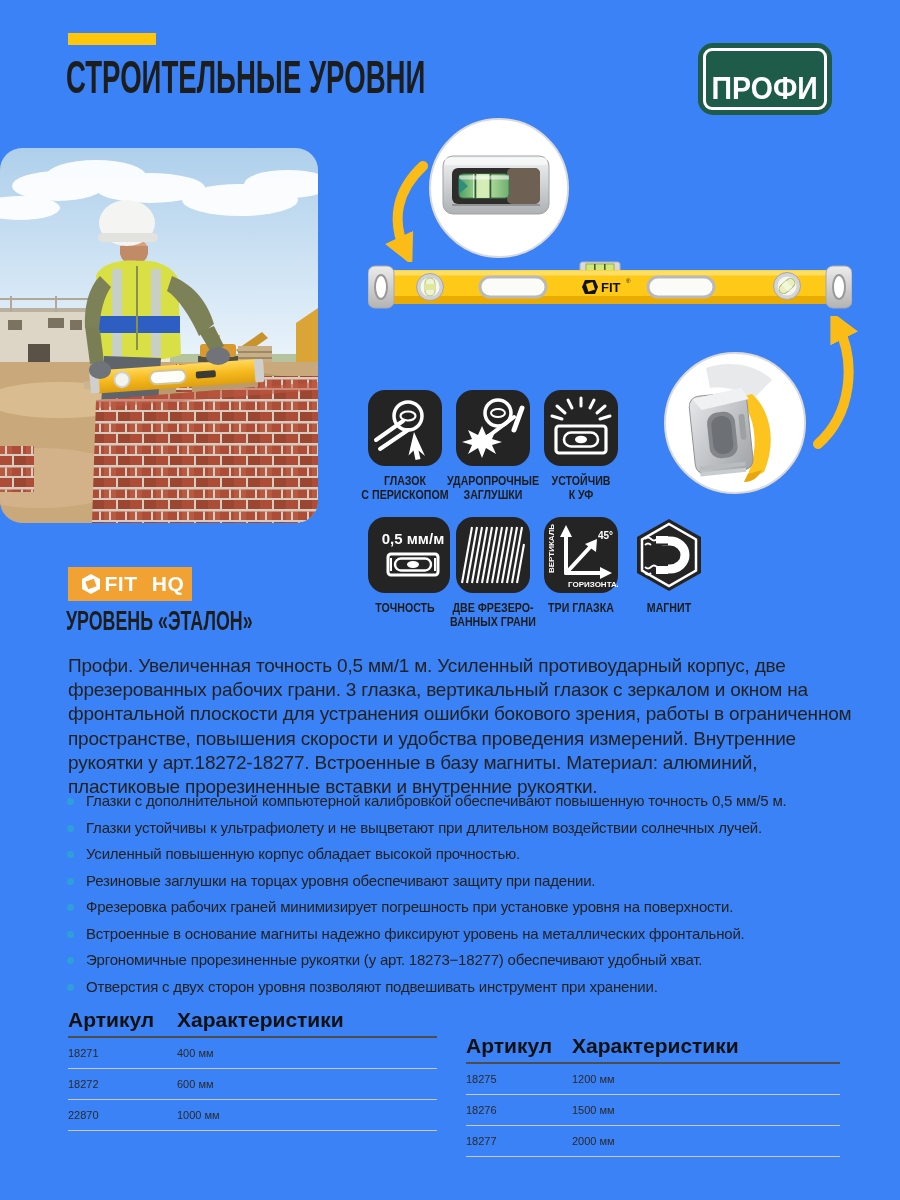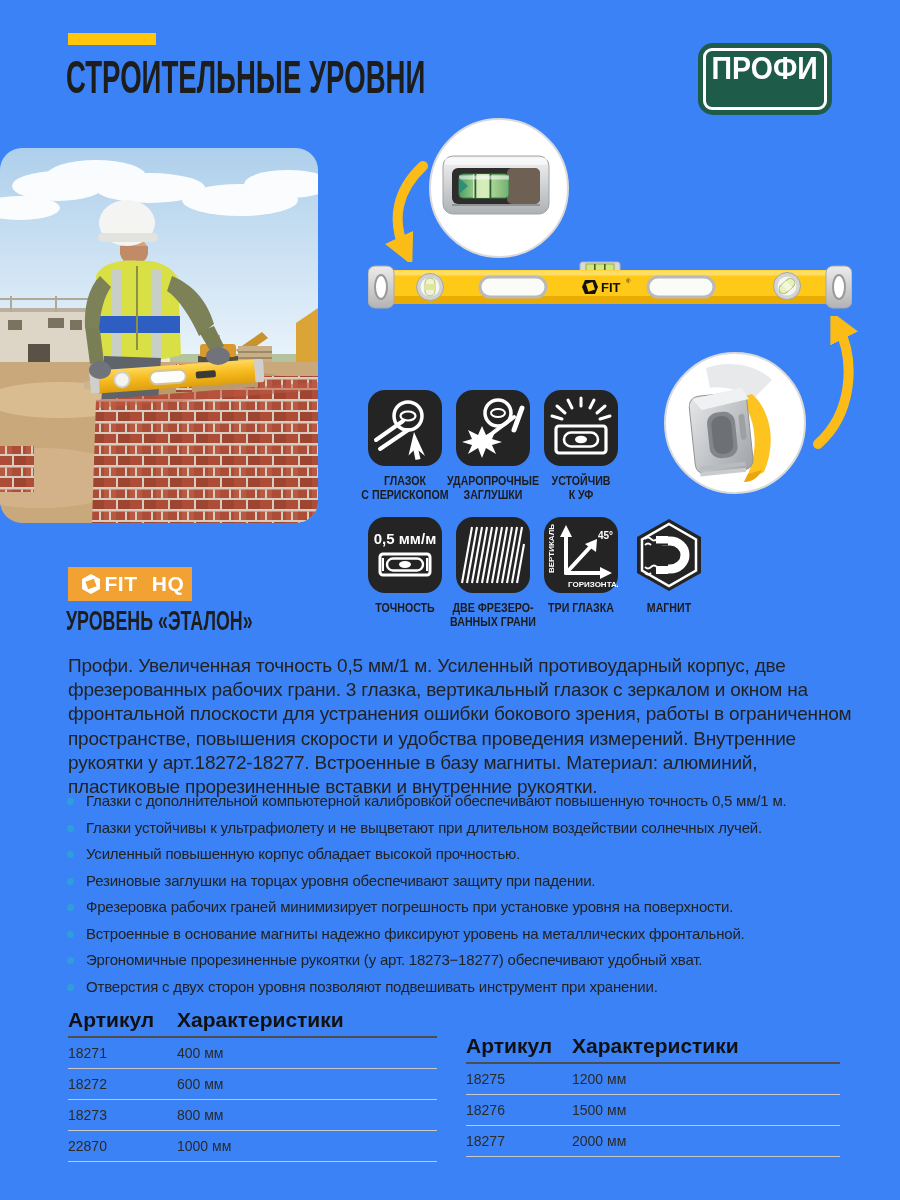--- a/index.html
+++ b/index.html
@@ -5,21 +5,21 @@
   html,body{margin:0;padding:0;background:#fff;}
   .page{position:relative;width:900px;height:1200px;background:#3b82f6;overflow:hidden;
         font-family:"Liberation Sans","DejaVu Sans",sans-serif;color:#1e1e1e;}
   .abs{position:absolute;}
   
   .accent-bar{left:68px;top:33px;width:88px;height:12px;background:#ffc60b;}
   .page-title{left:66px;top:50px;font-size:46px;font-weight:700;color:#1d1d1b;
               transform:scaleX(.60);transform-origin:left top;white-space:nowrap;letter-spacing:0;}
   .badge{left:698px;top:43px;width:134px;height:72px;background:#1e5b48;border-radius:15px;}
   .badge-inner{position:absolute;inset:5px;border:3px solid #fff;border-radius:9px;
-               display:flex;align-items:flex-start;justify-content:center;}
+               display:flex;align-items:flex-end;justify-content:center;}
   .badge-label{color:#fff;font-weight:700;font-size:31px;transform:scaleX(.92);white-space:nowrap;}
   
   .photo{left:0;top:148px;width:318px;height:375px;border-radius:22px;overflow:hidden;}
   
   .circle{border-radius:50%;background:#fff;border:2px solid #dadada;overflow:hidden;}
   .vial-circle{left:429px;top:118px;width:136px;height:136px;}
   .endcap-circle{left:664px;top:352px;width:138px;height:138px;}
   
   .icon-box{width:74px;height:76px;background:#242424;border-radius:17px;}
   .icon-caption{width:150px;text-align:center;font-size:12.5px;font-weight:700;color:#1c1c1c;
@@ -34,21 +34,21 @@
   
   .description{left:68px;top:654px;width:794px;font-size:19px;line-height:24.2px;color:#222;letter-spacing:-.2px;}
   .bullets{left:67px;top:793px;width:800px;list-style:none;margin:0;padding:0;}
   .bullets li{position:relative;padding-left:19px;font-size:15px;line-height:16px;
               margin-bottom:10.5px;color:#222;letter-spacing:-.2px;}
   .dot{position:absolute;left:0;top:5px;width:7px;height:7px;border-radius:50%;background:#2f9fda;}
   
   .spec-table{border-collapse:collapse;table-layout:fixed;}
   .spec-table th{font-size:21px;font-weight:700;text-align:left;color:#111;
                  border-bottom:2px solid #4d4d4d;height:24px;padding:0 0 4px 0;}
-  .spec-table td{font-size:14px;color:#2a2a2a;border-bottom:1px solid #c9c9c9;height:30px;padding:0;}
+  .spec-table td{font-size:11px;color:#2a2a2a;border-bottom:1px solid #c9c9c9;height:30px;padding:0;}
   .t-left{left:68px;top:1008px;width:369px;}
   .t-right{left:466px;top:1034px;width:374px;}
   svg{display:block;}
 </style>
 </head>
 <body>
 
 <div class="page">
 
   <div class="abs accent-bar"></div>
@@ -311,21 +311,21 @@
   </div>
   <div class="abs icon-caption" style="left:418px;top:474px;">
     <div>УДАРОПРОЧНЫЕ</div>
     <div>ЗАГЛУШКИ</div>
   </div>
   <div class="abs icon-caption" style="left:506px;top:474px;">
     <div>УСТОЙЧИВ</div>
     <div>К УФ</div>
   </div>
 
-  <div class="abs icon-box" style="left:368px;top:517px;">
+  <div class="abs icon-box" style="left:368px;top:517px;padding-left:8px;">
     <svg width="74" height="76" viewBox="0 0 74 76">
       <text x="37" y="27" text-anchor="middle" font-size="15" font-weight="bold" fill="#fff" font-family="Liberation Sans, DejaVu Sans, sans-serif">0,5 мм/м</text>
       <rect x="12" y="37" width="50" height="21" rx="3" fill="none" stroke="#fff" stroke-width="3"></rect>
       <rect x="19" y="41.5" width="36" height="12" rx="6" fill="none" stroke="#fff" stroke-width="2.4"></rect>
       <ellipse cx="37" cy="47.5" rx="6" ry="3.4" fill="#fff"></ellipse>
       <path d="M15,41 L15,54" stroke="#fff" stroke-width="2"></path>
         <path d="M59,41 L59,54" stroke="#fff" stroke-width="2"></path>
     </svg>
   </div>
   <div class="abs icon-box" style="left:456px;top:517px;">
@@ -401,21 +401,21 @@
     <span class="logo-text">FIT</span>
   </div>
   <div class="abs logo-box logo-hq">
     <span class="logo-text">HQ</span>
   </div>
 
   <div class="abs product-name">УРОВЕНЬ «ЭТАЛОН»</div>
   <div class="abs description">Профи. Увеличенная точность 0,5 мм/1 м. Усиленный противоударный корпус, две фрезерованных рабочих грани. 3 глазка, вертикальный глазок с зеркалом и окном на фронтальной плоскости для устранения ошибки бокового зрения, работы в ограниченном пространстве, повышения скорости и удобства проведения измерений. Внутренние рукоятки у арт.18272-18277. Встроенные в базу магниты. Материал: алюминий, пластиковые прорезиненные вставки и внутренние рукоятки.</div>
 
   <ul class="abs bullets">
-    <li><span class="dot"></span><span>Глазки с дополнительной компьютерной калибровкой обеспечивают повышенную точность 0,5 мм/1 м.</span></li>
+    <li><span class="dot"></span><span>Глазки с дополнительной компьютерной калибровкой обеспечивают повышенную точность 0,5 мм/5 м.</span></li>
     <li><span class="dot"></span><span>Глазки устойчивы к ультрафиолету и не выцветают при длительном воздействии солнечных лучей.</span></li>
     <li><span class="dot"></span><span>Усиленный повышенную корпус обладает высокой прочностью.</span></li>
     <li><span class="dot"></span><span>Резиновые заглушки на торцах уровня обеспечивают защиту при падении.</span></li>
     <li><span class="dot"></span><span>Фрезеровка рабочих граней минимизирует погрешность при установке уровня на поверхности.</span></li>
     <li><span class="dot"></span><span>Встроенные в основание магниты надежно фиксируют уровень на металлических фронтальной.</span></li>
     <li><span class="dot"></span><span>Эргономичные прорезиненные рукоятки (у арт. 18273−18277) обеспечивают удобный хват.</span></li>
     <li><span class="dot"></span><span>Отверстия с двух сторон уровня позволяют подвешивать инструмент при хранении.</span></li>
   </ul>
 
   <table class="abs spec-table t-left">
@@ -432,24 +432,20 @@
     <tbody>
       <tr>
           <td>18271</td>
           <td>400 мм</td>
         </tr>
       <tr>
           <td>18272</td>
           <td>600 мм</td>
         </tr>
       <tr>
-          <td>18273</td>
-          <td>800 мм</td>
-        </tr>
-      <tr>
           <td>22870</td>
           <td>1000 мм</td>
         </tr>
     </tbody>
   </table>
 
   <table class="abs spec-table t-right">
     <colgroup>
         <col style="width:106px">
         <col>

